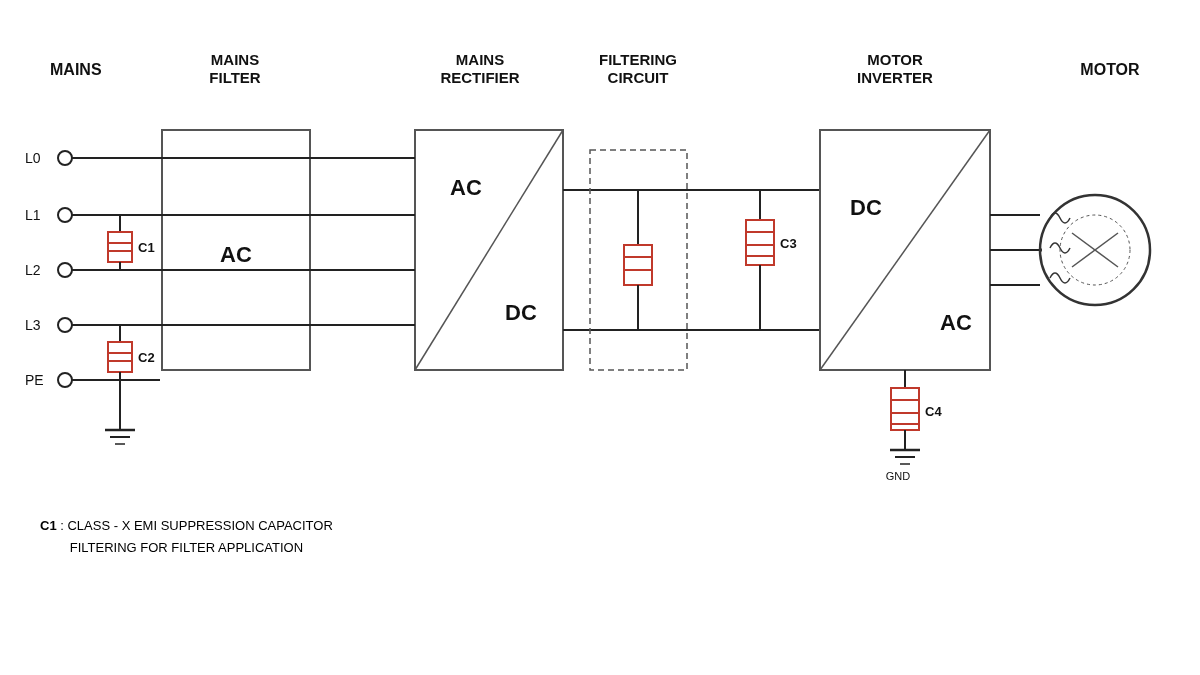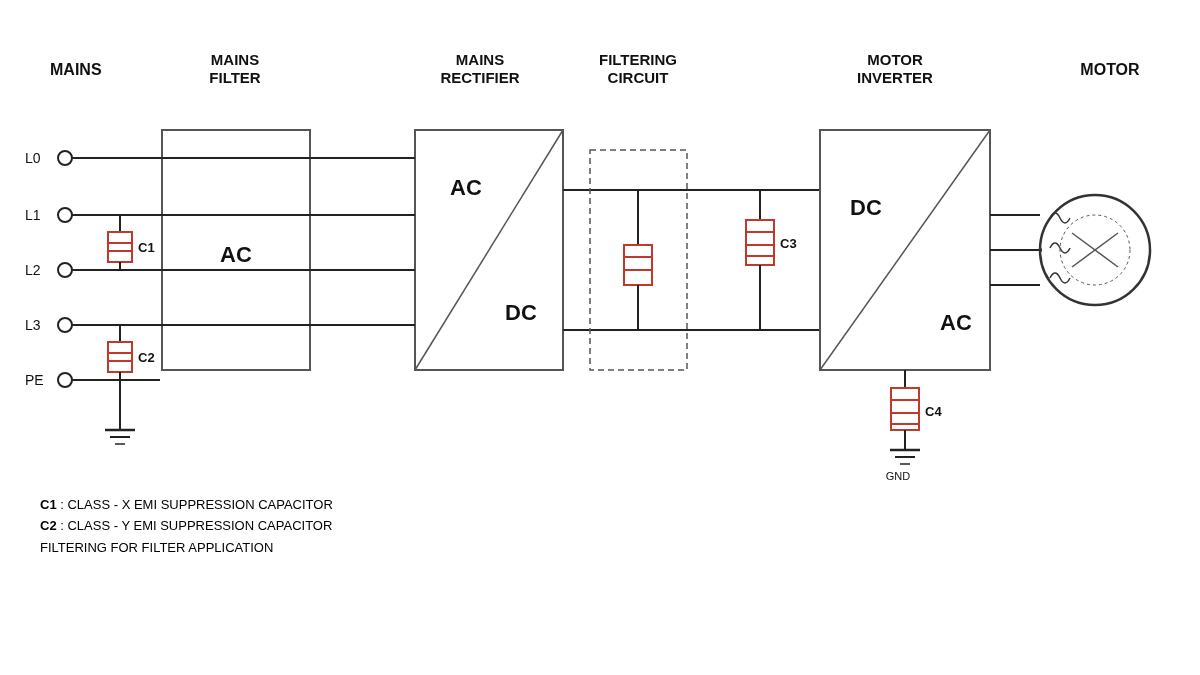--- a/index.html
+++ b/index.html
@@ -8,20 +8,21 @@
       font-family: Arial, Helvetica, sans-serif;
       width: 1200px;
       height: 675px;
       overflow: hidden;
       position: relative;
     }
     #diagram {
       position: relative;
       width: 1200px;
       height: 599px;
+      text-align: center;
     }
     svg {
       position: absolute;
       top: 0; left: 0;
       width: 1200px;
       height: 675px;
     }
     .legend {
       position: absolute;
       bottom: 40px;
@@ -197,17 +198,16 @@
 
     <circle cx="1095" cy="250" r="35" fill="none" stroke="#555" stroke-width="1" stroke-dasharray="3,3"></circle>
 
     <line x1="1072" y1="233" x2="1118" y2="267" stroke="#555" stroke-width="1.5"></line>
     <line x1="1072" y1="267" x2="1118" y2="233" stroke="#555" stroke-width="1.5"></line>
 
   </svg>
 
   <div class="legend">
     <p><strong>C1</strong> : <span>CLASS - X EMI SUPPRESSION CAPACITOR</span></p>
-    <p><strong>C2</strong> : <span>CLASS - Y EMI SUPPRESSION CAPACITOR</span></p>
     <p><span>FILTERING FOR FILTER APPLICATION</span></p>
   </div>
 
 </div>
 
 </body></html>

